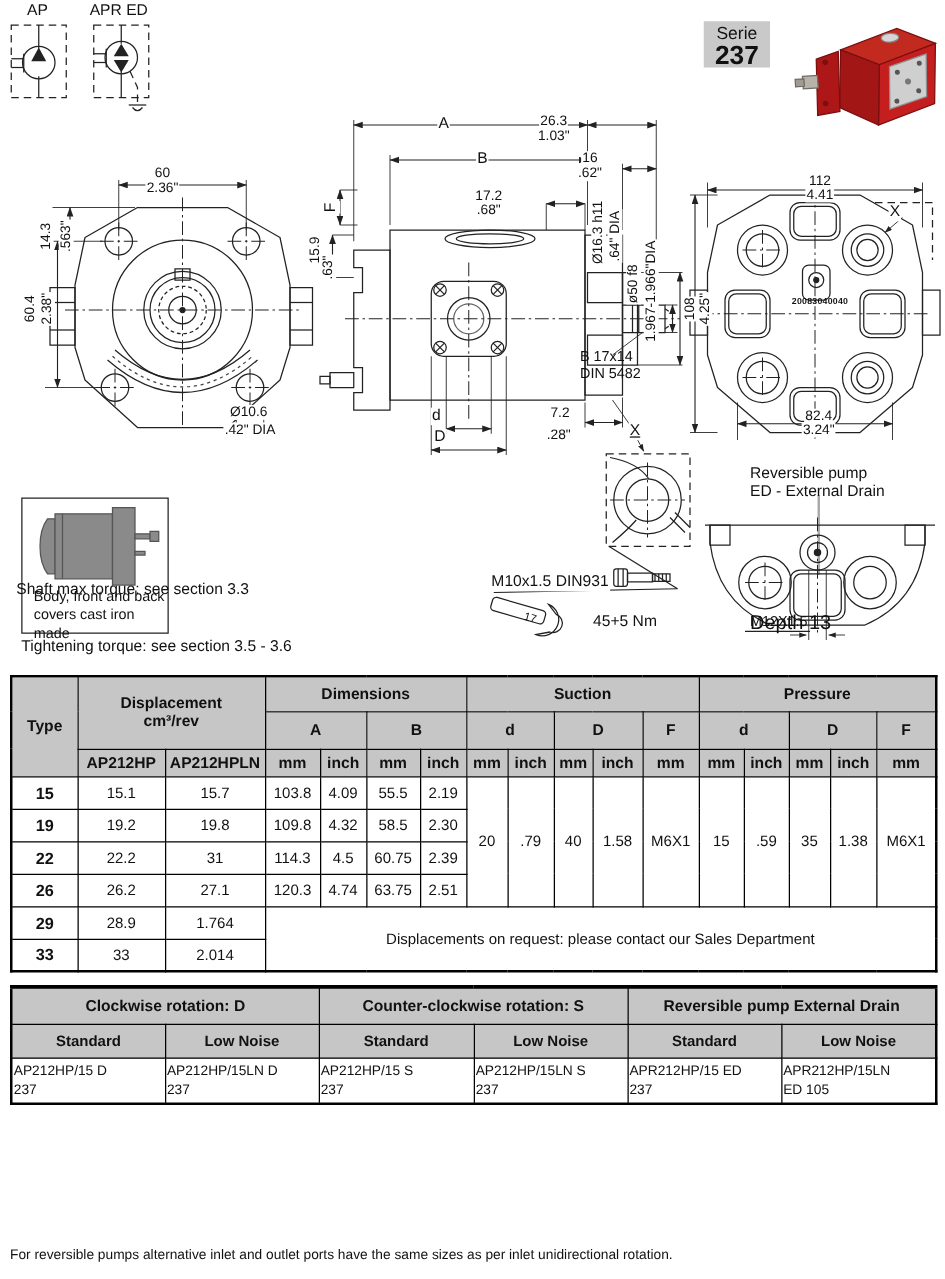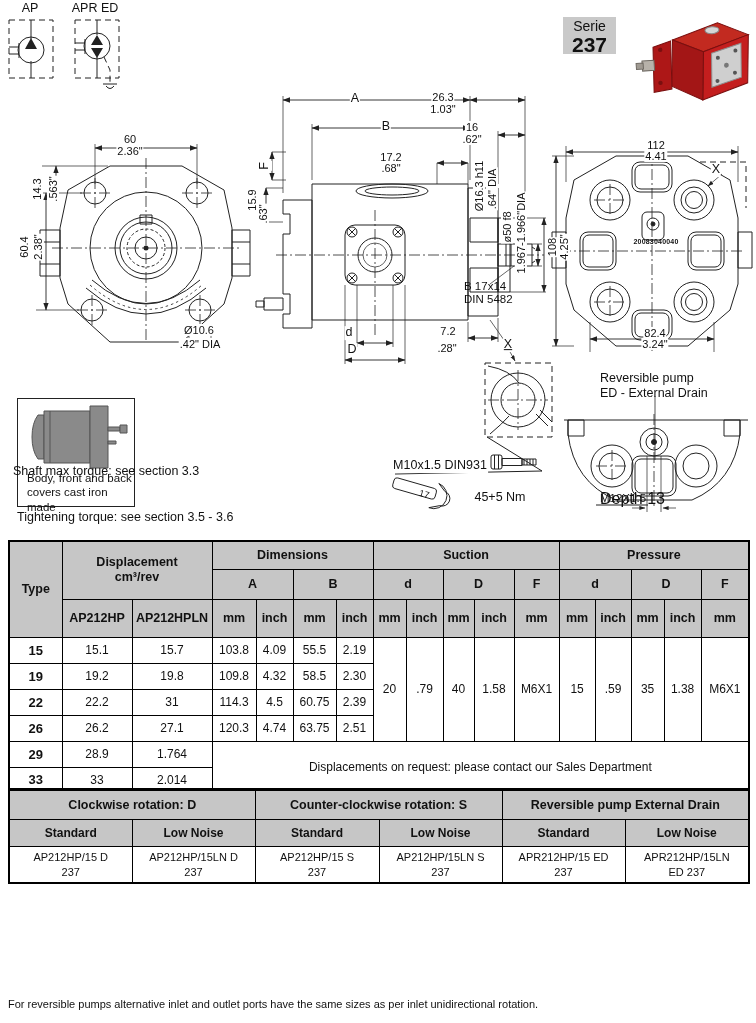--- a/index.html
+++ b/index.html
@@ -22,25 +22,25 @@
          text-align:center;line-height:1.05;padding-top:2px;box-sizing:border-box;}
   .badge .s1{font-size:14px;display:block;}
   .badge .s2{font-size:21px;font-weight:bold;display:block;}
   .capbox{position:absolute;left:17px;top:398px;width:118px;height:109px;border:1px solid #222;box-sizing:border-box;}
   .capbox .cap{position:absolute;left:9px;top:72px;font-size:11.5px;line-height:1.25;white-space:pre-line;}
   .note-line{position:absolute;font-size:12.5px;white-space:nowrap;}
   table{border-collapse:collapse;table-layout:fixed;position:absolute;background:#fff;}
   .spec{left:8px;top:540px;width:740px;text-align:center;font-size:12px;border:2px solid #000;}
   .spec th,.spec td{border:1px solid #000;padding:0 1px;overflow:hidden;}
   .spec th{background:#c6c6c6;font-weight:bold;font-size:12.5px;}
-  .spec .hr1{height:28px;} .spec .hr2{height:30px;} .spec .hr3{height:38px;}
+  .spec .hr1{height:28px;} .spec .hr2{height:30px;} .spec .hr3{height:22px;}
   .spec .br{height:26px;}
   .spec .typ{font-weight:bold;font-size:13px;}
   .pre{white-space:pre-line;line-height:1.2;}
-  .order{left:8px;top:788px;width:740px;text-align:center;border:2px solid #000;border-top:3px solid #000;font-size:11px;}
+  .order{left:8px;top:788px;width:740px;border:2px solid #000;border-top:3px solid #000;font-size:11px;}
   .order th,.order td{border:1px solid #000;padding:0 1px;}
   .order th{background:#c6c6c6;font-weight:bold;}
   .order .g{height:30px;font-size:12.5px;} .order .s{height:27px;font-size:12px;}
   .order td{height:35px;white-space:pre-line;line-height:1.3;}
   .footnote{position:absolute;left:8px;top:998px;font-size:11px;}
 </style>
 </head>
 <body>
 
 <div class="page">
@@ -537,20 +537,20 @@
 237</td>
       <td>AP212HP/15LN D
 237</td>
       <td>AP212HP/15 S
 237</td>
       <td>AP212HP/15LN S
 237</td>
       <td>APR212HP/15 ED
 237</td>
       <td>APR212HP/15LN
-ED 237</td>
+ED 105</td>
     </tr>
   </tbody>
     </table>
 
   <div class="footnote">For reversible pumps alternative inlet and outlet ports have the same sizes as per inlet unidirectional rotation.</div>
 
 </div>
 
 </body></html>

